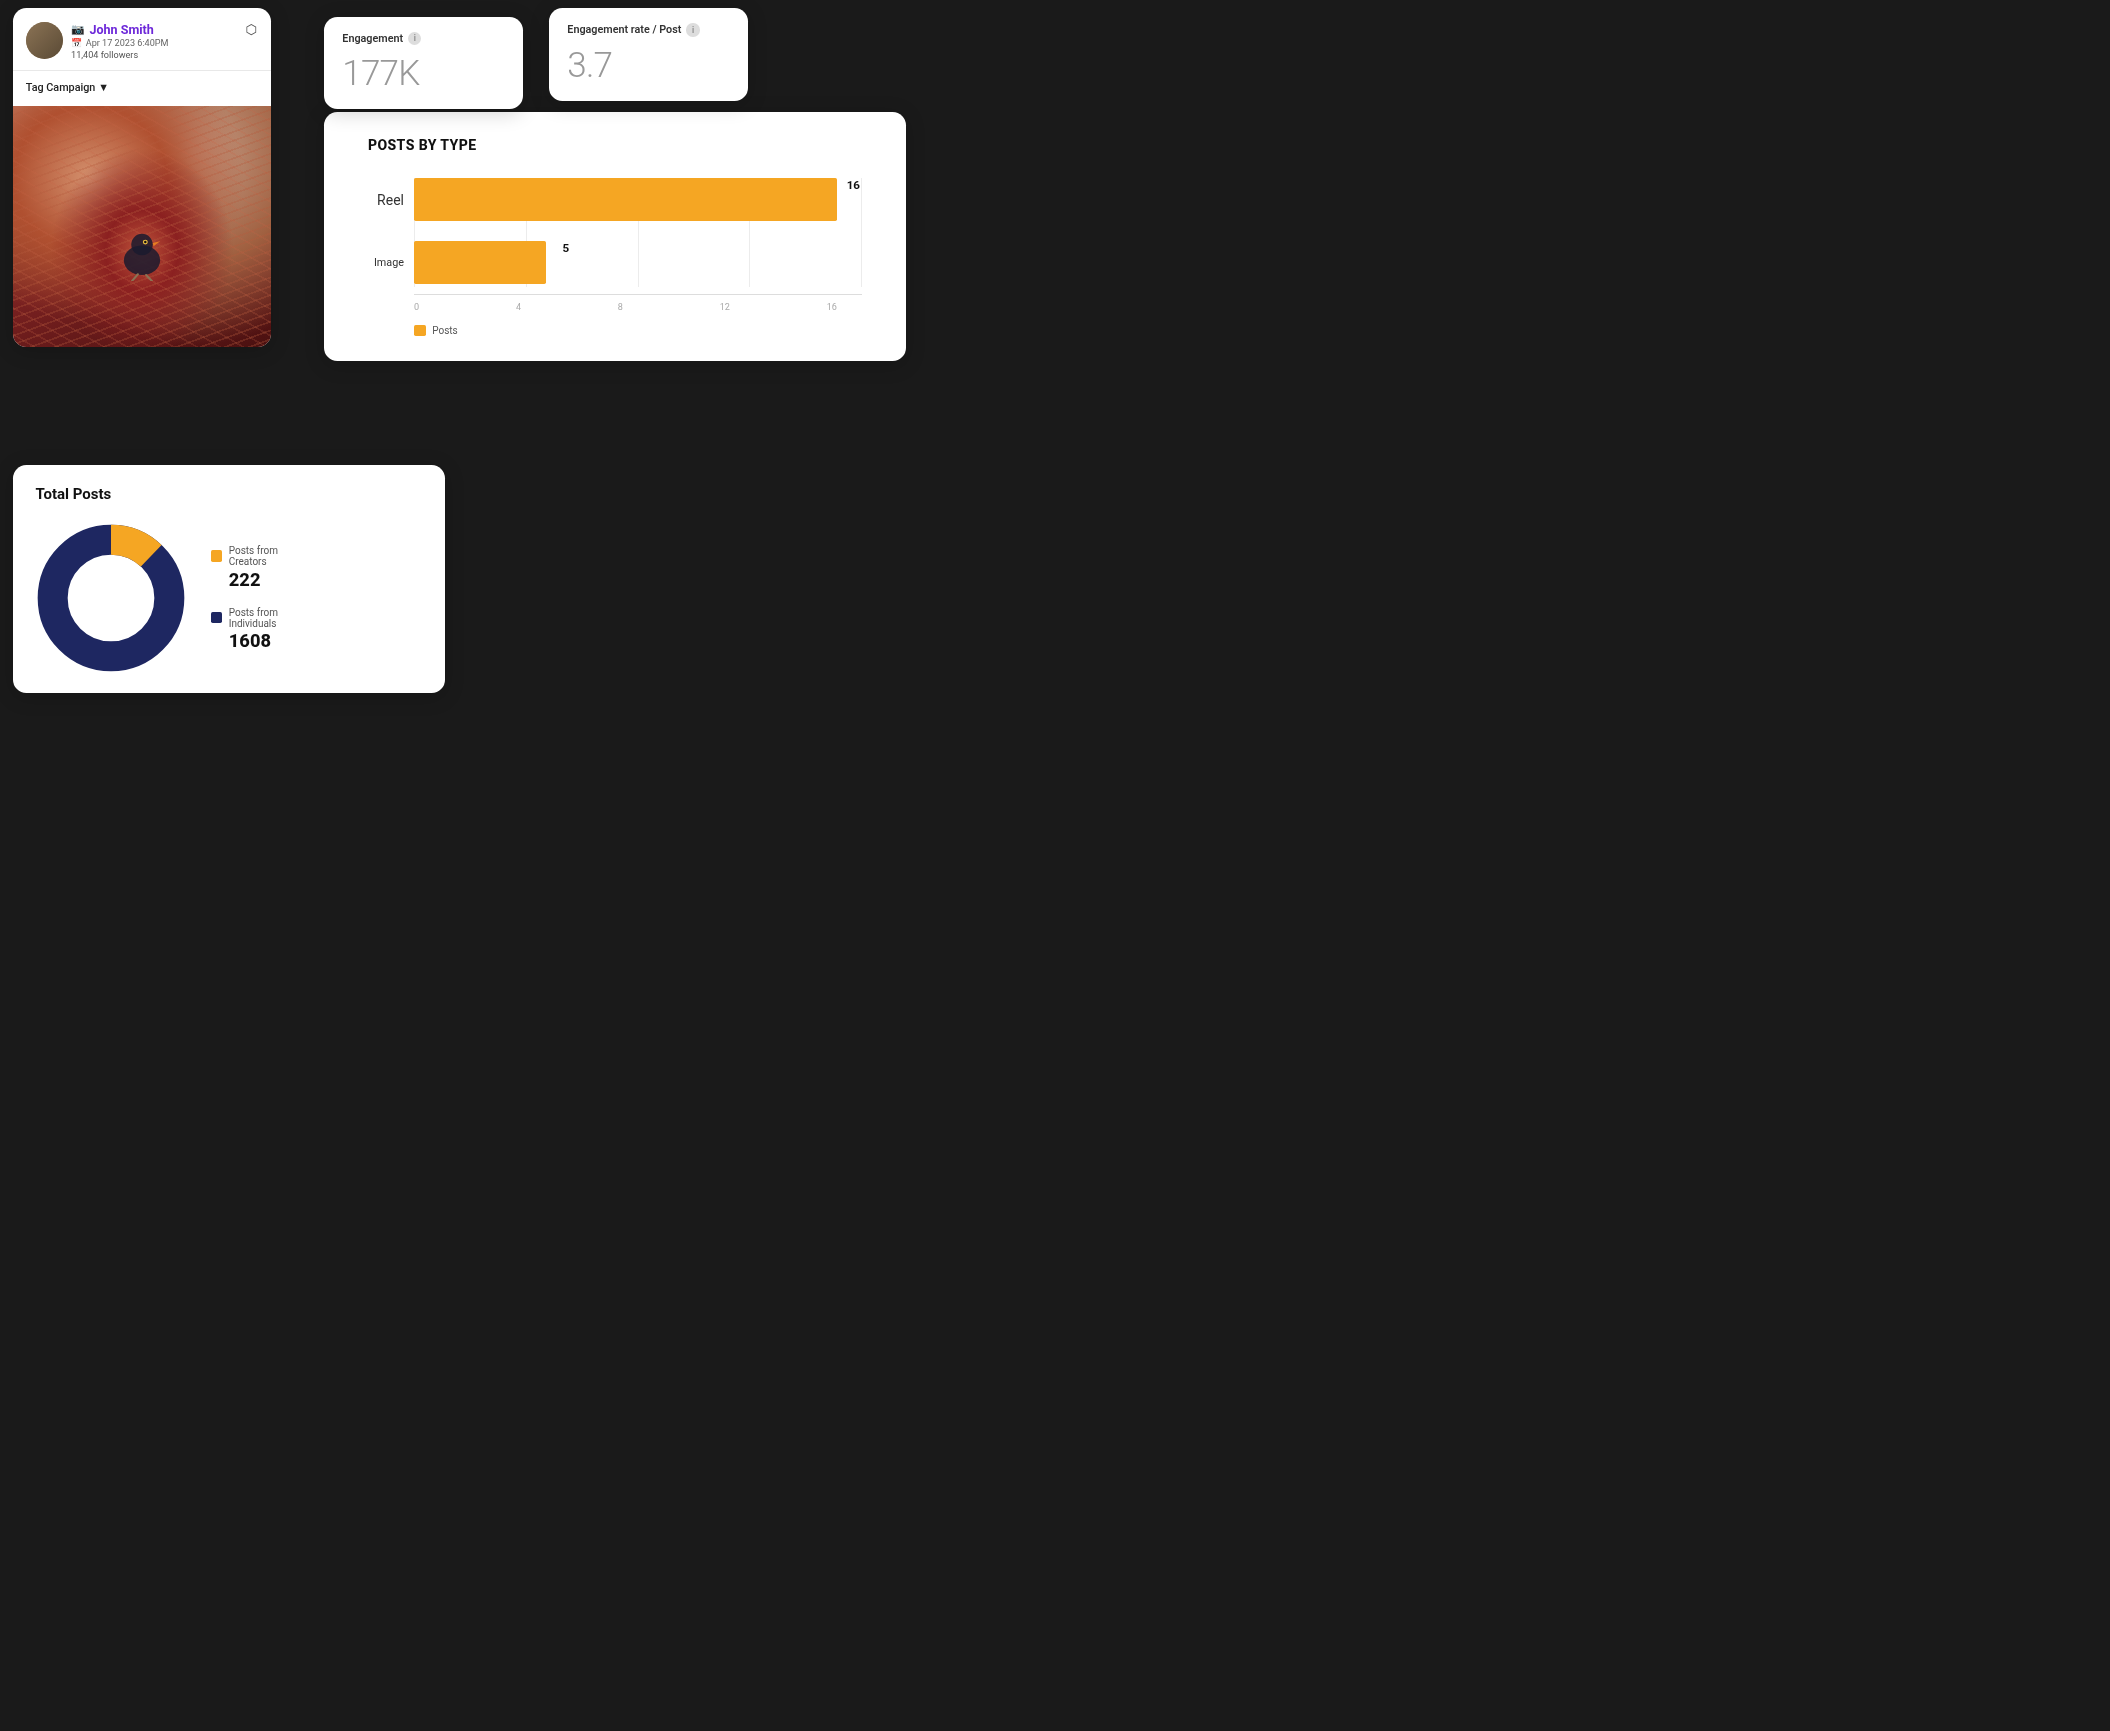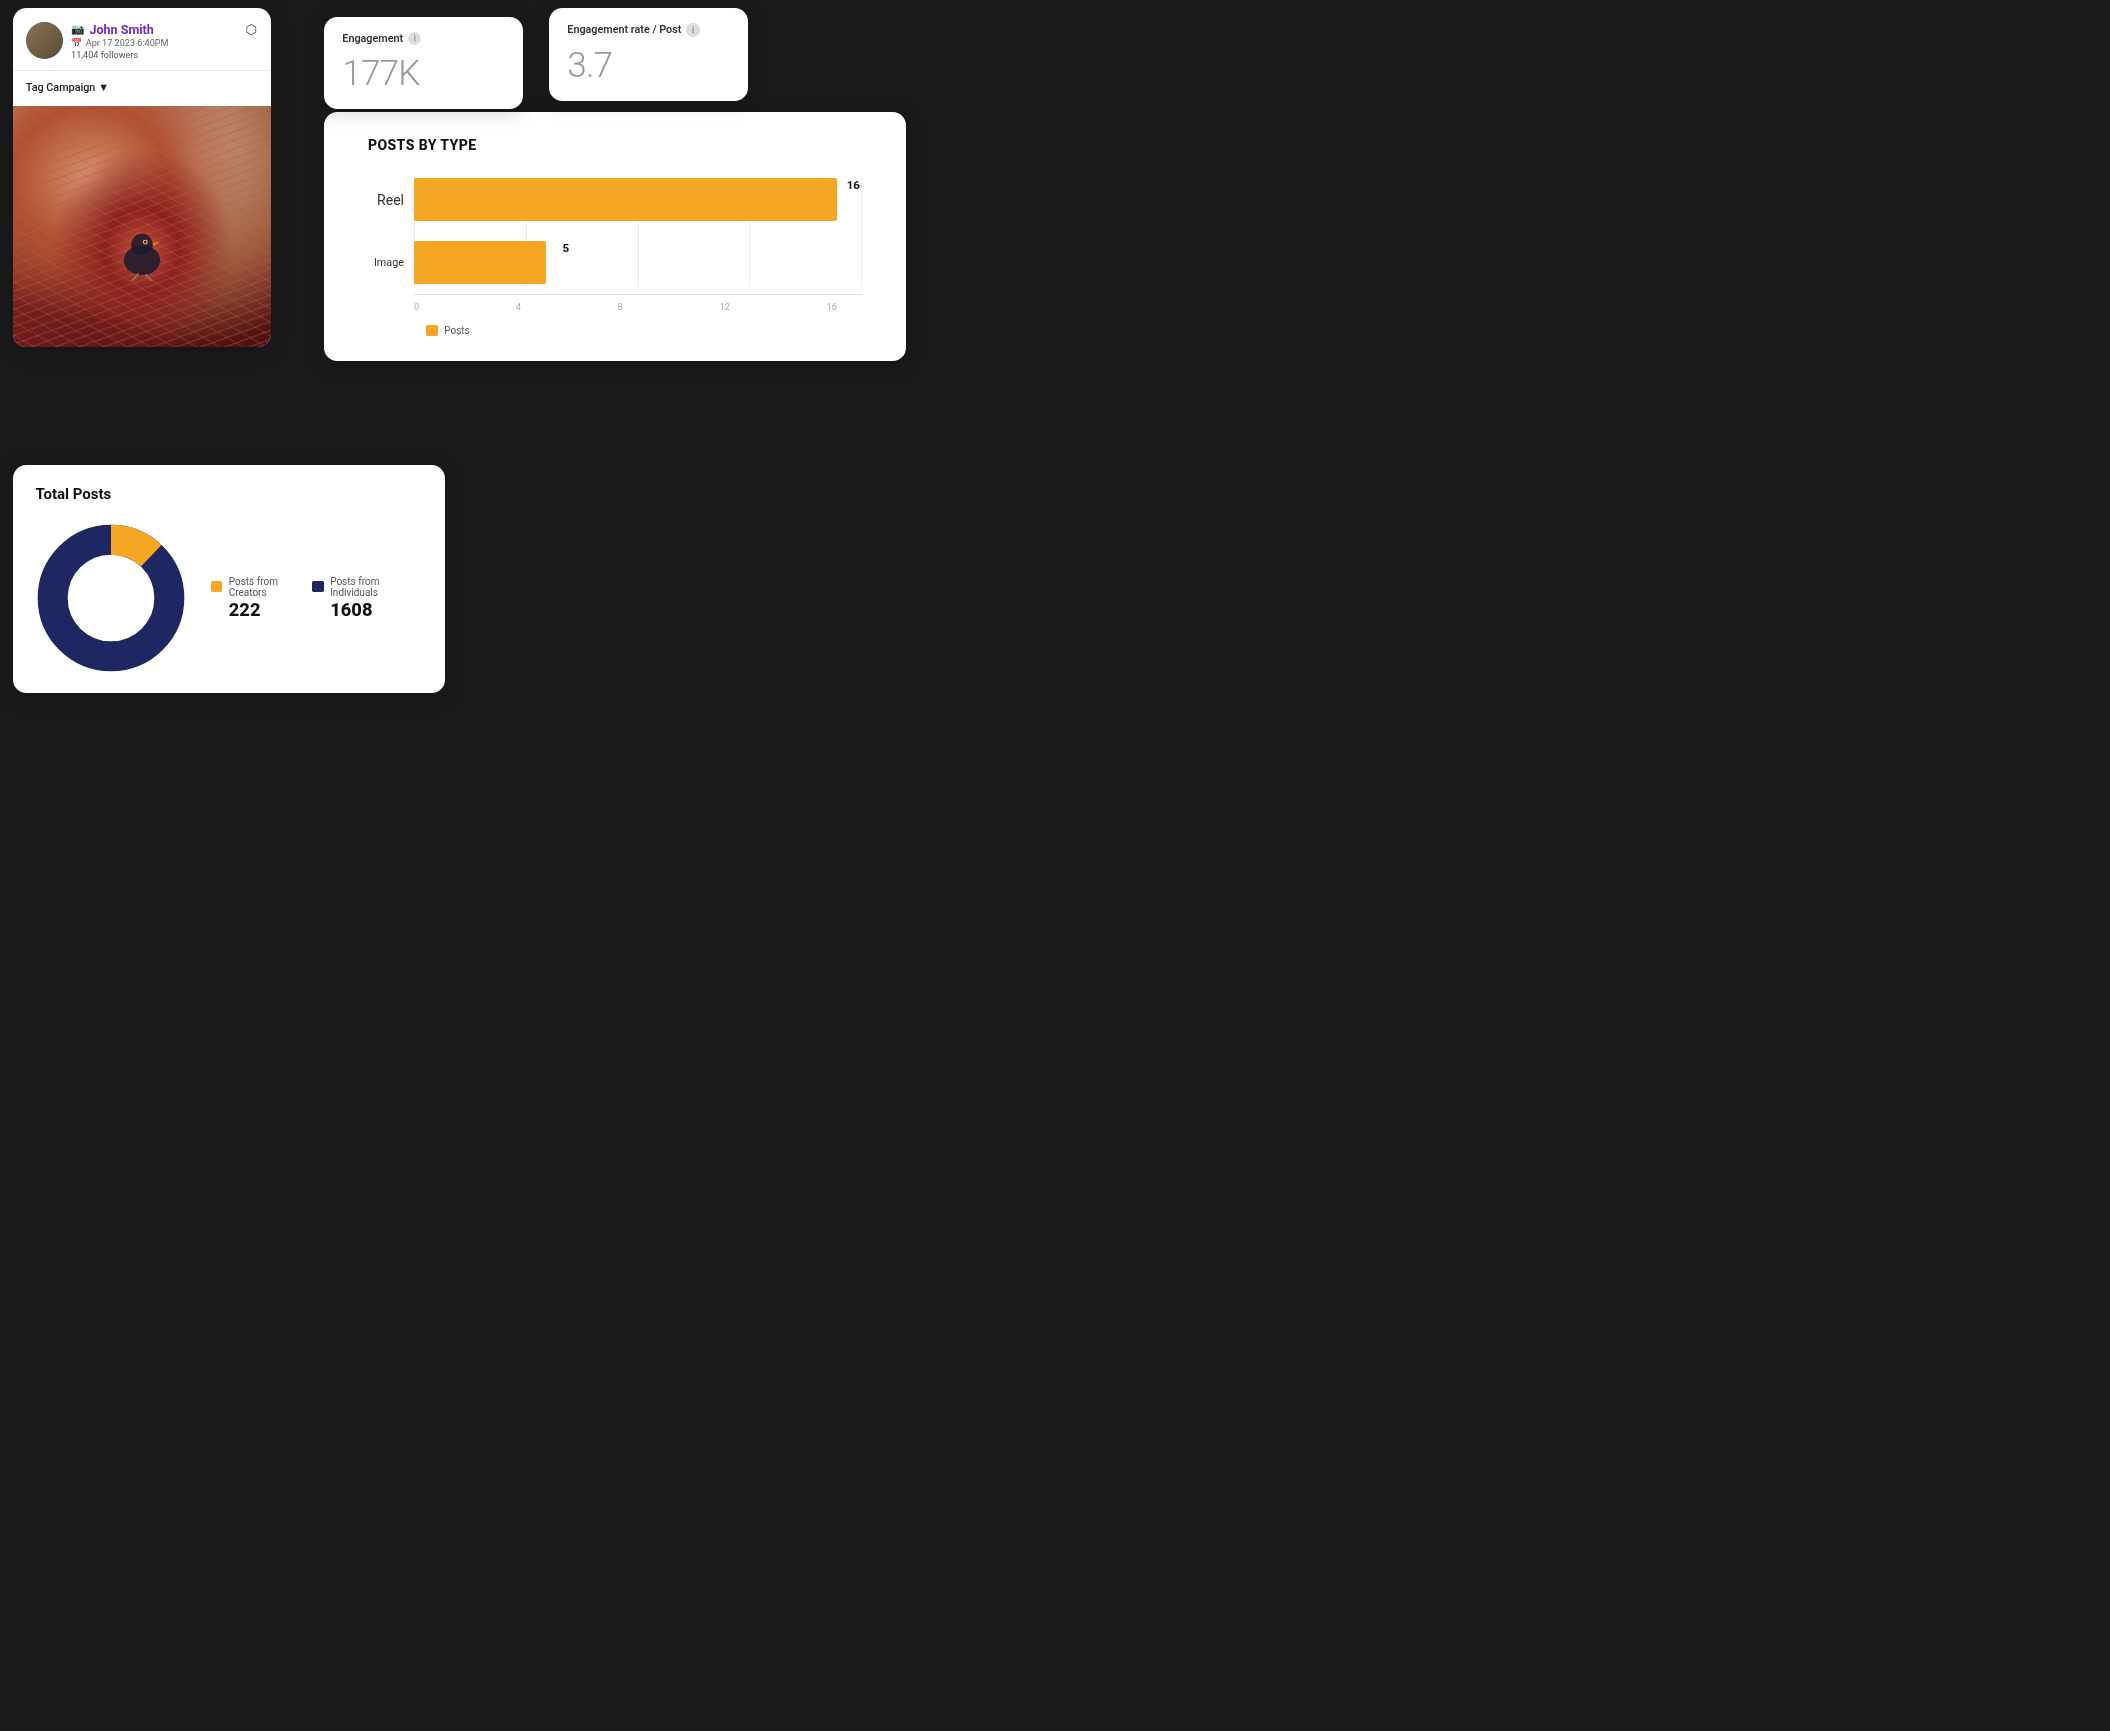--- a/index.html
+++ b/index.html
@@ -288,22 +288,22 @@
       flex-shrink: 0;
     }
 
     .donut-svg {
       width: 150px;
       height: 150px;
     }
 
     .legend-section {
       display: flex;
-      flex-direction: row;
-      gap: 34px;
+      flex-direction: column;
+      gap: 17px;
     }
 
     .legend-item {
       display: flex;
       flex-direction: column;
       gap: 1.7px;
     }
 
     .legend-item-header {
       display: flex;
@@ -429,21 +429,21 @@
       <div style="display:flex; justify-content:space-between; margin-top:10px; padding-right:25px; border-top:0.8px solid #ddd; padding-top:6.6px;">
         <span style="font-size:9.1px; color:#aaa;">0</span>
         <span style="font-size:9.1px; color:#aaa;">4</span>
         <span style="font-size:9.1px; color:#aaa;">8</span>
         <span style="font-size:9.1px; color:#aaa;">12</span>
         <span style="font-size:9.1px; color:#aaa;">16</span>
       </div>
     </div>
   </div>
 
-  <div style="display:flex; align-items:flex-start; gap:6.6px; margin-top:13.3px; margin-left:58px;">
+  <div style="display:flex; align-items:flex-start; gap:6.6px; margin-top:13.3px; margin-left:46px;">
     <div style="width:11.6px; height:11.6px; background:#F5A623; border-radius:1.7px;"></div>
     <span style="font-size:10px; color:#555;">Posts</span>
   </div>
 </div>
 
 <div class="card total-posts-card">
   <div class="total-posts-title">Total Posts</div>
   <div class="total-posts-content">
 
     <div class="donut-wrapper">

